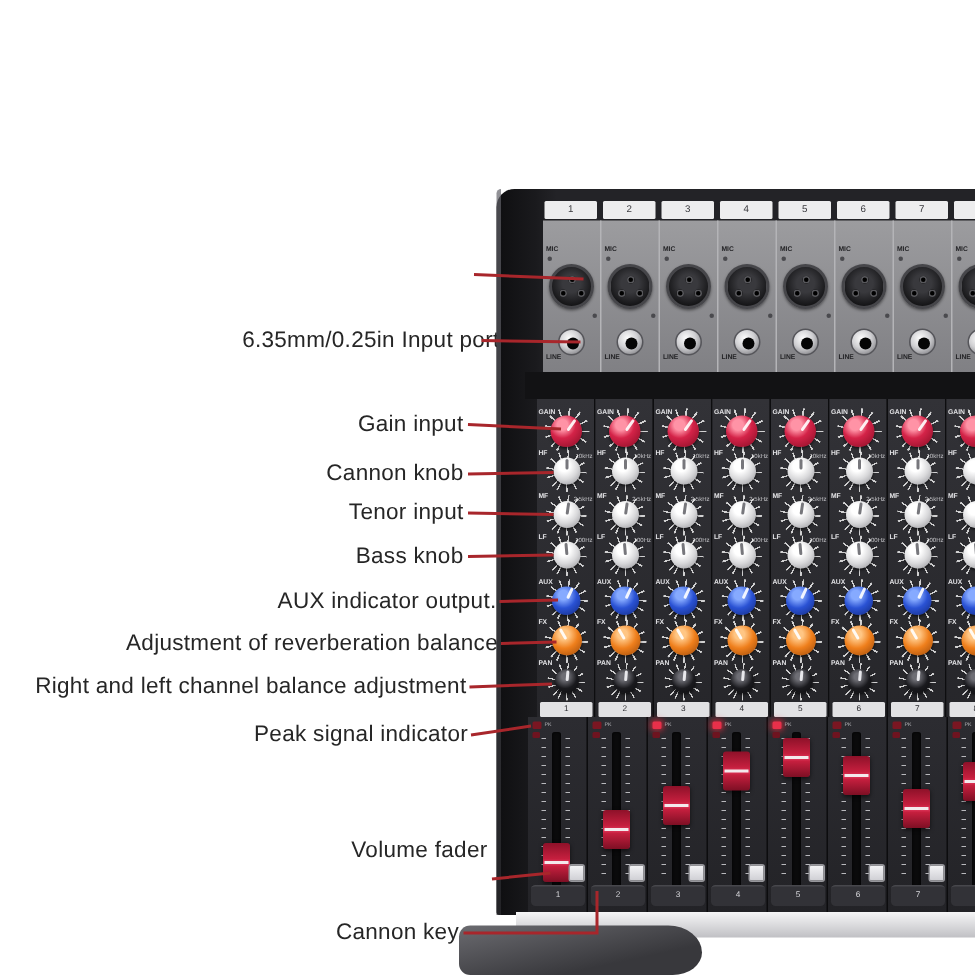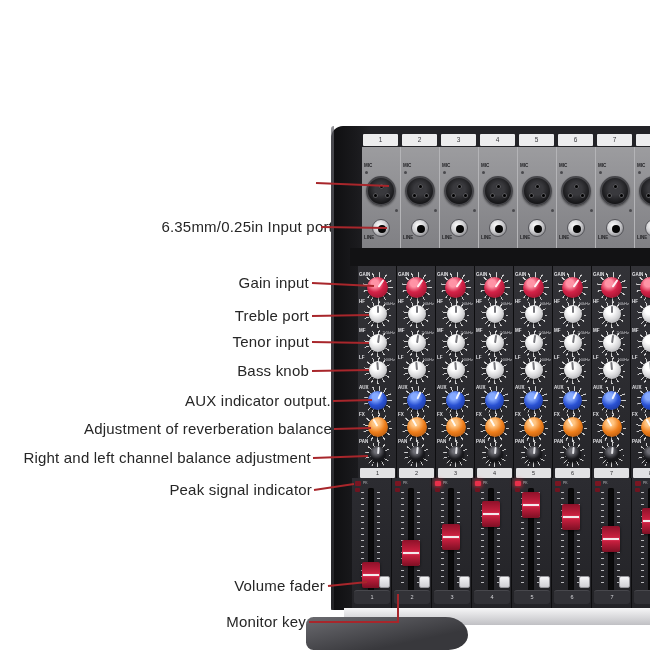--- a/index.html
+++ b/index.html
@@ -82,29 +82,29 @@
     font-size:5.5px;color:#d6d6da;text-align:center;line-height:13px;}
   svg.lines{position:absolute;left:0;top:0;pointer-events:none;}
 </style>
 </head>
 <body>
 
 <div class="stage">
 
   <div class="callout" style="top:218px;right:317px;">6.35mm/0.25in Input port</div>
   <div class="callout" style="top:274px;right:341px;">Gain input</div>
-  <div class="callout" style="top:307px;right:341px;">Treble port</div>
+  <div class="callout" style="top:307px;right:341px;">Cannon knob</div>
   <div class="callout" style="top:333px;right:341px;">Tenor input</div>
   <div class="callout" style="top:362px;right:341px;">Bass knob</div>
   <div class="callout" style="top:392px;right:319px;">AUX indicator output.</div>
   <div class="callout" style="top:420px;right:318px;">Adjustment of reverberation balance</div>
   <div class="callout" style="top:449px;right:339px;">Right and left channel balance adjustment</div>
   <div class="callout" style="top:481px;right:338px;">Peak signal indicator</div>
-  <div class="callout" style="top:577px;right:325px;">Volume fader</div>
-  <div class="callout" style="top:613px;right:344px;">Monitor key</div>
+  <div class="callout" style="top:558px;right:325px;">Volume fader</div>
+  <div class="callout" style="top:613px;right:344px;">Cannon key</div>
 
   <div class="body"></div>
   <div class="edgehi"></div>
   <div class="a" id="tabs" style="left:363px;top:134px;width:287px;height:12px;">
       <div class="tab" style="left: 0px;">1</div>
       <div class="tab" style="left: 39px;">2</div>
       <div class="tab" style="left: 78px;">3</div>
       <div class="tab" style="left: 117px;">4</div>
       <div class="tab" style="left: 156px;">5</div>
       <div class="tab" style="left: 195px;">6</div>

